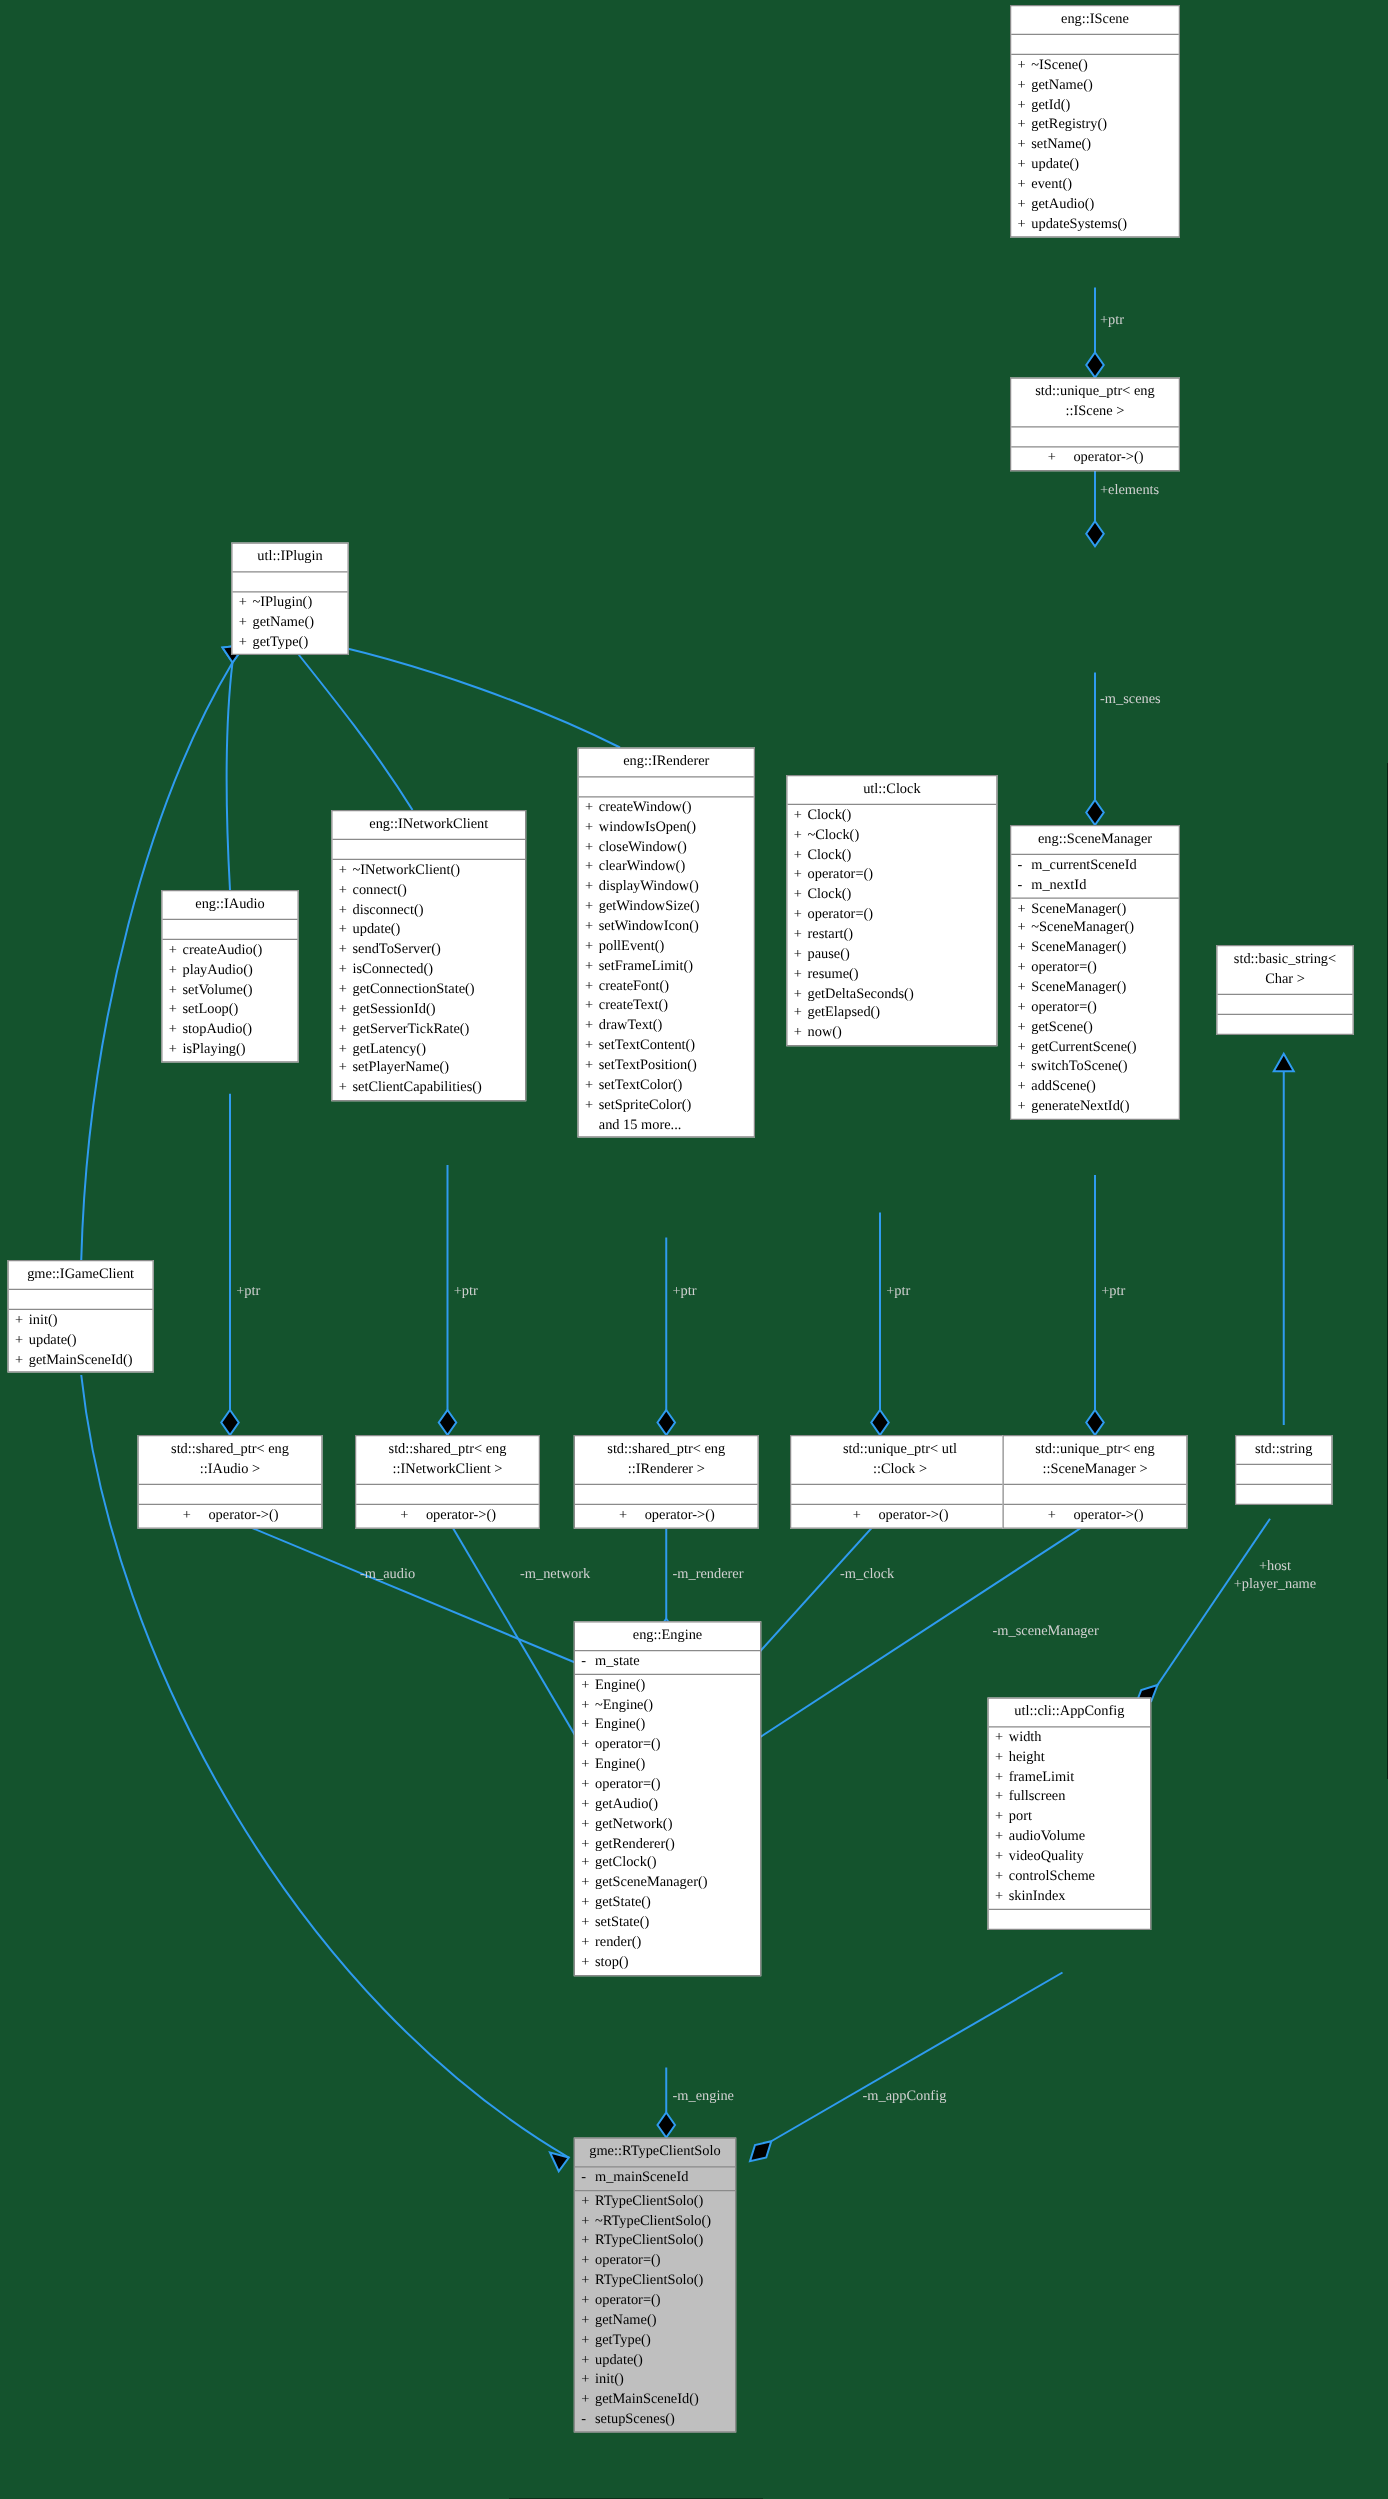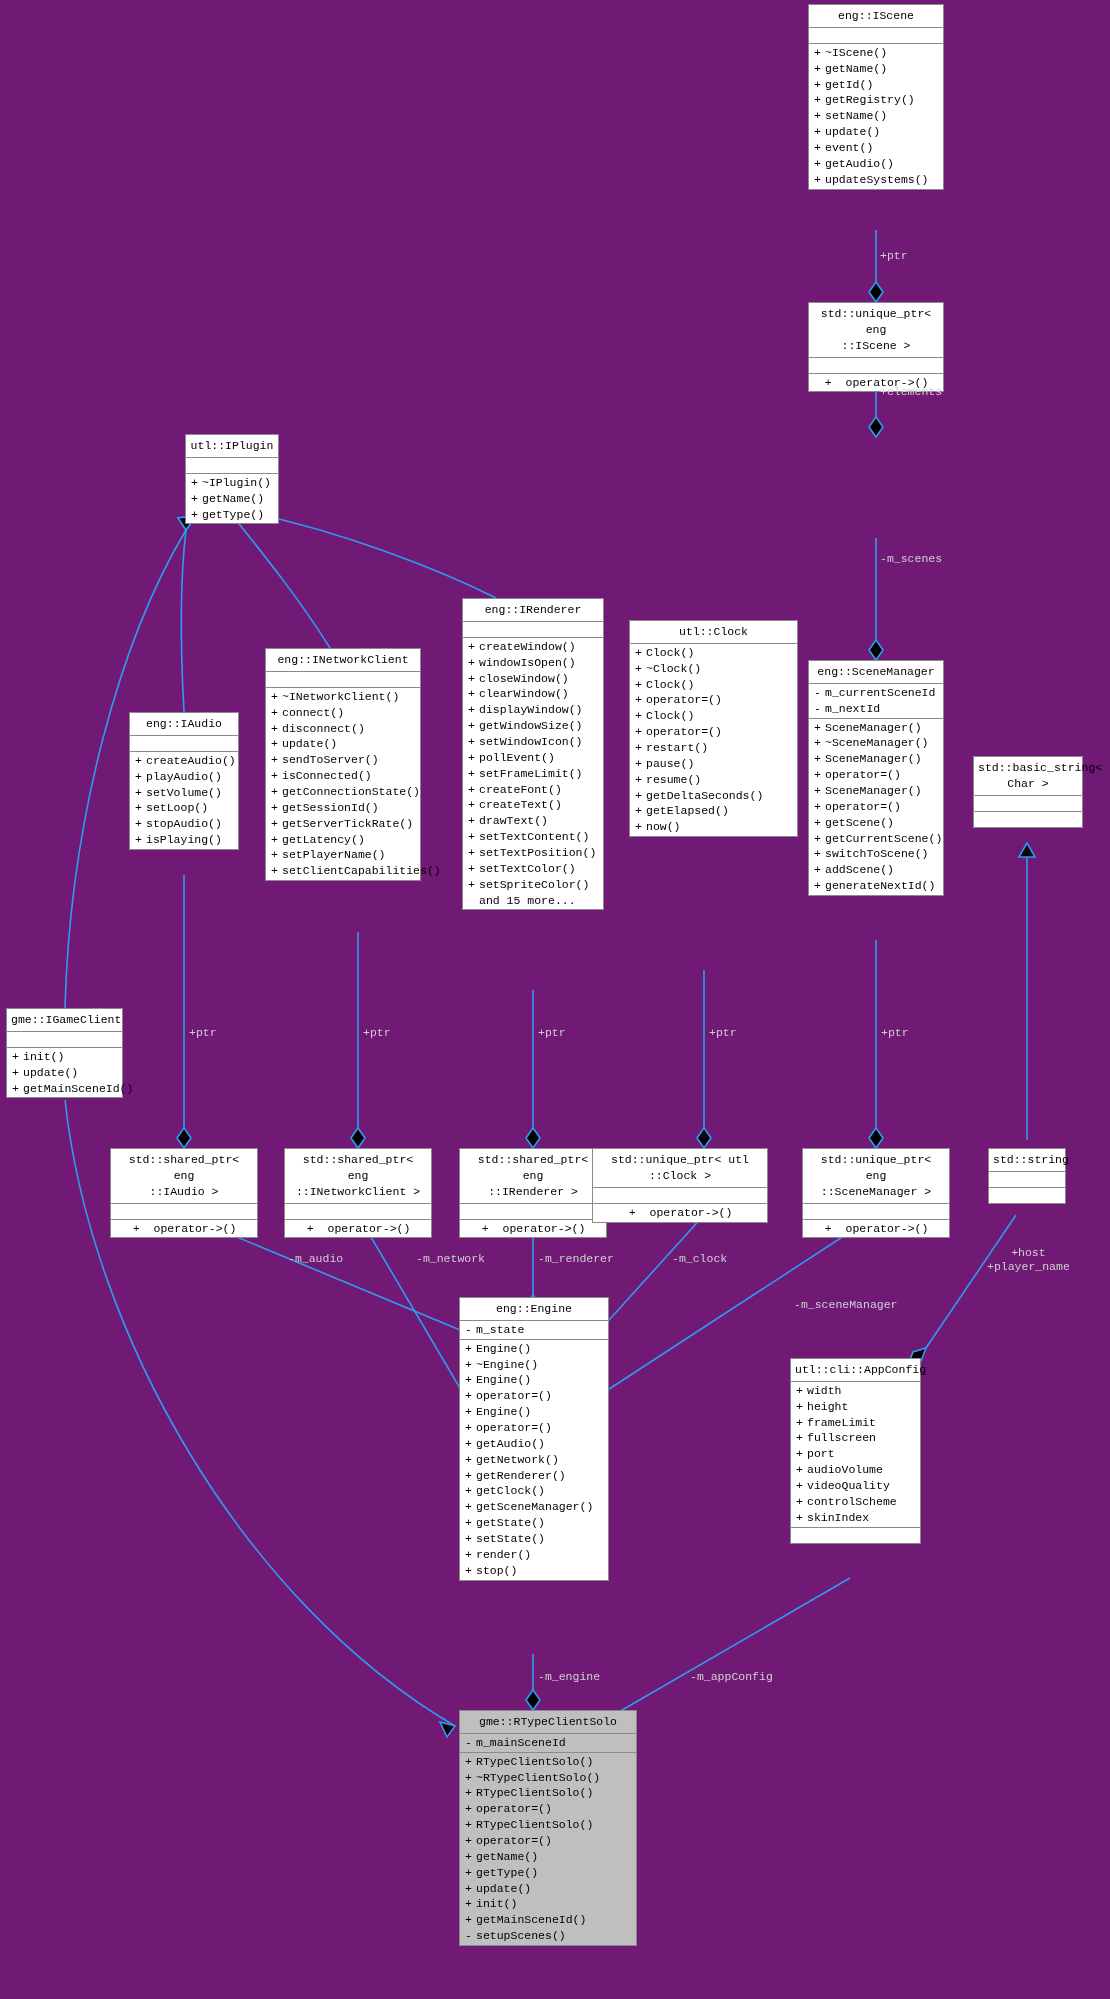--- a/index.html
+++ b/index.html
@@ -4,22 +4,22 @@
 <style>
   html, body {
     margin: 0;
     padding: 0;
     background: #000000;
   }
   #canvas {
     position: relative;
     width: 1110px;
     height: 1999px;
-    background: #701a75;
-    font-family: Liberation Mono, monospace;
+    background: #14532d;
+    font-family: Liberation Serif, serif;
     overflow: hidden;
   }
   svg.edges {
     position: absolute;
     left: 0;
     top: 0;
     width: 1110px;
     height: 1999px;
     pointer-events: none;
   }
@@ -404,21 +404,21 @@
     <div class="title">std::shared_ptr&lt; eng
 ::IRenderer &gt;</div>
     <div class="attrs">
         <div class="empty-row"></div>
       </div>
     <div class="ops">
       <span class="row center"><span class="vis">+</span><span>operator-&gt;()</span></span>
     </div>
   </div>
 
-  <div class="node" style="left:592px; top:1148px; width:176px;">
+  <div class="node" style="left:632px; top:1148px; width:176px;">
     <div class="title">std::unique_ptr&lt; utl
 ::Clock &gt;</div>
     <div class="attrs">
         <div class="empty-row"></div>
       </div>
     <div class="ops">
       <span class="row center"><span class="vis">+</span><span>operator-&gt;()</span></span>
     </div>
   </div>
 
@@ -478,21 +478,21 @@
       <span class="row"><span class="vis">+</span><span>audioVolume</span></span>
       <span class="row"><span class="vis">+</span><span>videoQuality</span></span>
       <span class="row"><span class="vis">+</span><span>controlScheme</span></span>
       <span class="row"><span class="vis">+</span><span>skinIndex</span></span>
     </div>
     <div class="ops">
         <div class="empty-row"></div>
       </div>
   </div>
 
-  <div class="node highlight" style="left:459px; top:1710px; width:178px;">
+  <div class="node highlight" style="left:459px; top:1710px; width:130px;">
     <div class="title">gme::RTypeClientSolo</div>
     <div class="attrs">
       <span class="row"><span class="vis">-</span><span>m_mainSceneId</span></span>
     </div>
     <div class="ops">
       <span class="row"><span class="vis">+</span><span>RTypeClientSolo()</span></span>
       <span class="row"><span class="vis">+</span><span>~RTypeClientSolo()</span></span>
       <span class="row"><span class="vis">+</span><span>RTypeClientSolo()</span></span>
       <span class="row"><span class="vis">+</span><span>operator=()</span></span>
       <span class="row"><span class="vis">+</span><span>RTypeClientSolo()</span></span>

